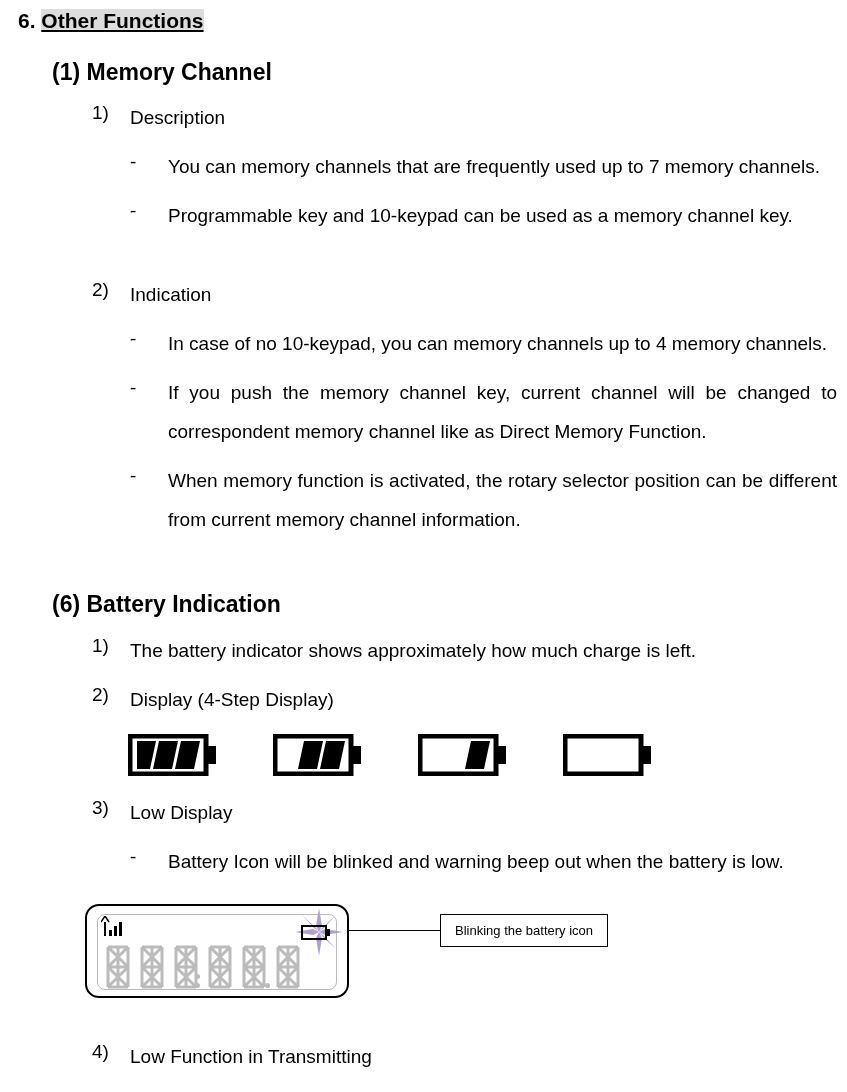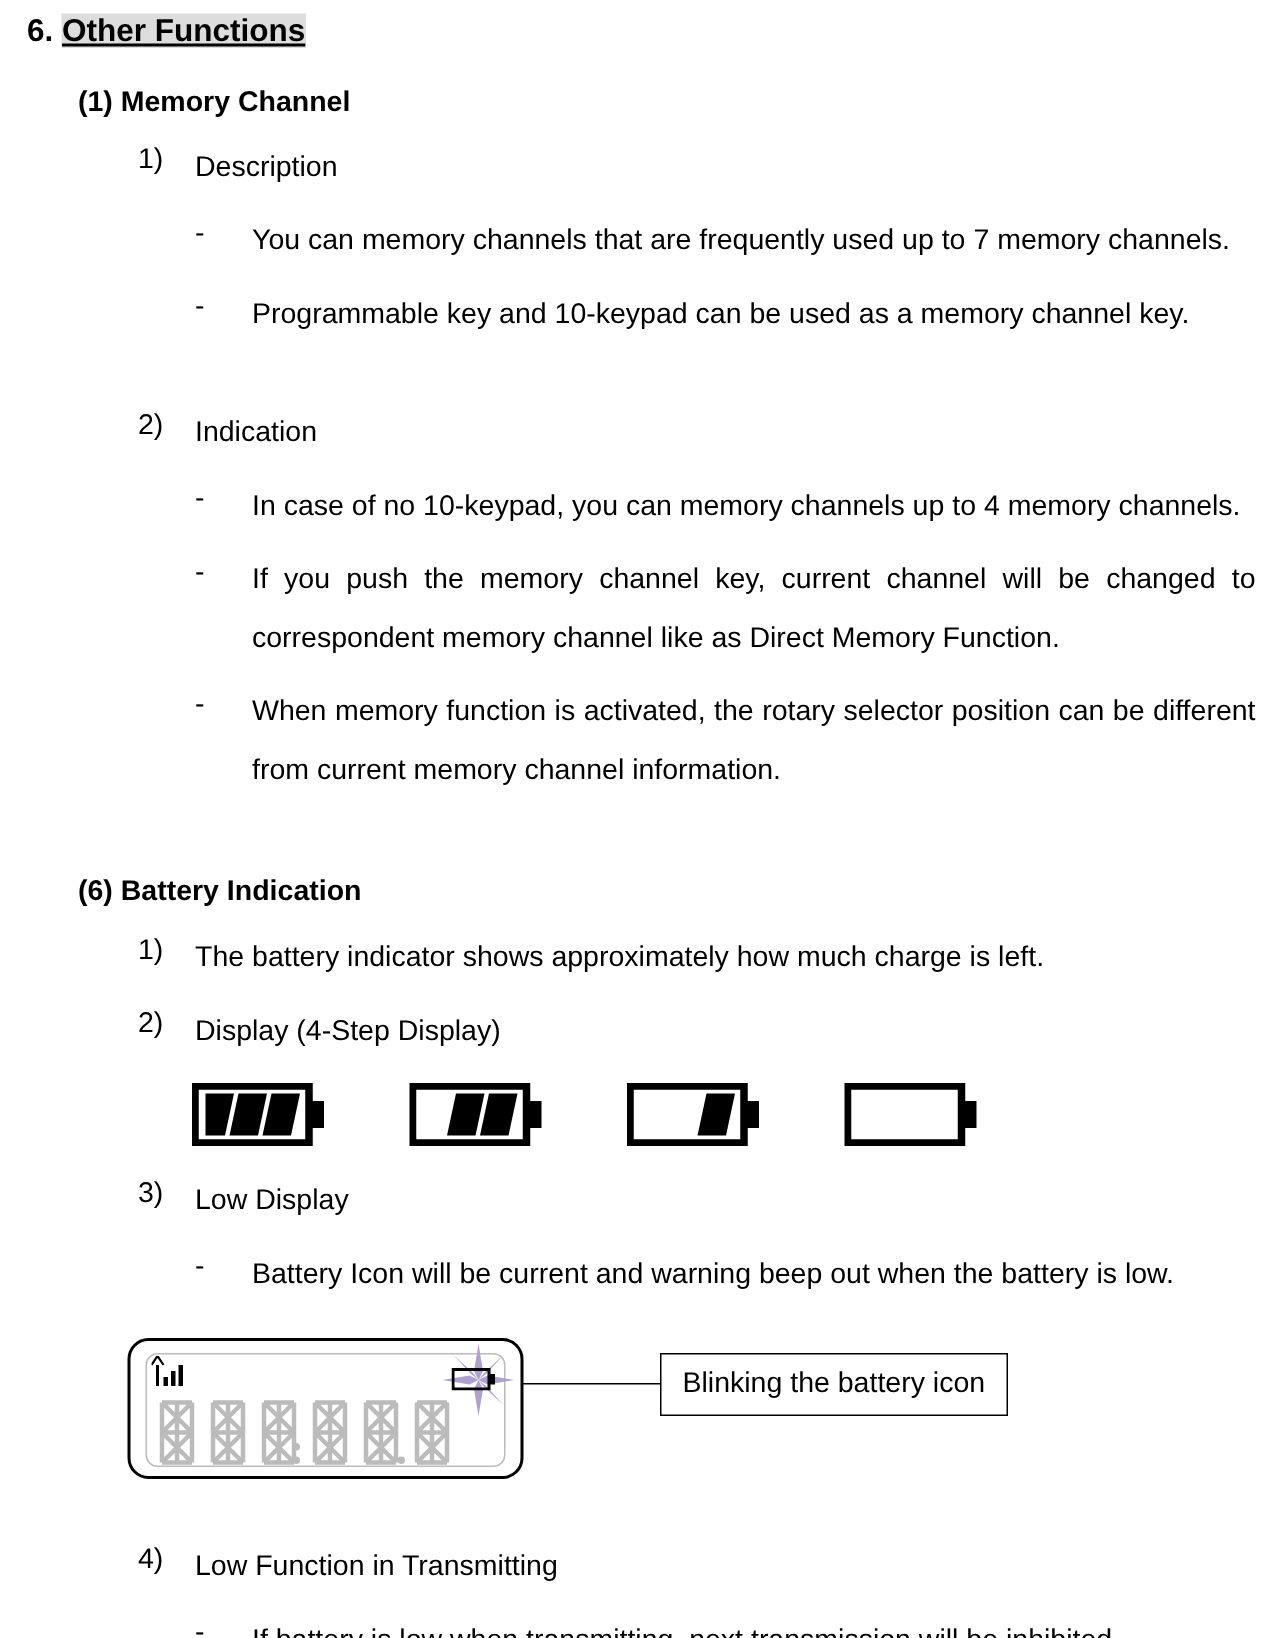--- a/index.html
+++ b/index.html
@@ -14,21 +14,21 @@
   .section-title {
     font-size: 21px;
     font-weight: bold;
     margin: 5px 0 18px 8px;
   }
   .section-title .underlined {
     text-decoration: underline;
     background: #ddd;
   }
   .subsection {
-    font-size: 19px;
+    font-size: 23px;
     font-weight: bold;
     margin: 18px 0 10px 42px;
   }
   .numitem {
     display: flex;
     margin: 10px 0 10px 82px;
   }
   .numitem .num {
     width: 38px;
     flex: none;
@@ -126,21 +126,21 @@
     margin-top: 10px;
   }
   .callout-line {
     width: 95px;
     height: 1px;
     background: #000;
   }
   .callout-box {
     border: 1.5px solid #000;
     padding: 6px 14px;
-    font-size: 19px;
+    font-size: 13px;
   }
 </style>
 </head>
 <body>
 
 <div class="section-title">
   <span>6.</span>
   <span class="underlined">Other Functions</span>
 </div>
 
@@ -223,21 +223,21 @@
     </svg>
   </span>
 </div>
 
 <div class="numitem">
   <div class="num">3)</div>
   <div class="txt">Low Display</div>
 </div>
 <div class="bullet">
   <div class="dash">-</div>
-  <div class="txt">Battery Icon will be current and warning beep out when the battery is low.</div>
+  <div class="txt">Battery Icon will be blinked and warning beep out when the battery is low.</div>
 </div>
 
 <div class="lcd-wrap">
   <div class="lcd">
     <div class="lcd-inner"></div>
     <span class="signal">
       <svg width="24" height="20" viewBox="0 0 24 20">
         <line x1="4" y1="20" x2="4" y2="6" stroke="#000" stroke-width="2"></line>
         <polyline points="0,6 4,0 8,6" fill="none" stroke="#000" stroke-width="1.5"></polyline>
         <rect x="8" y="14" width="3" height="6" fill="#000"></rect>

